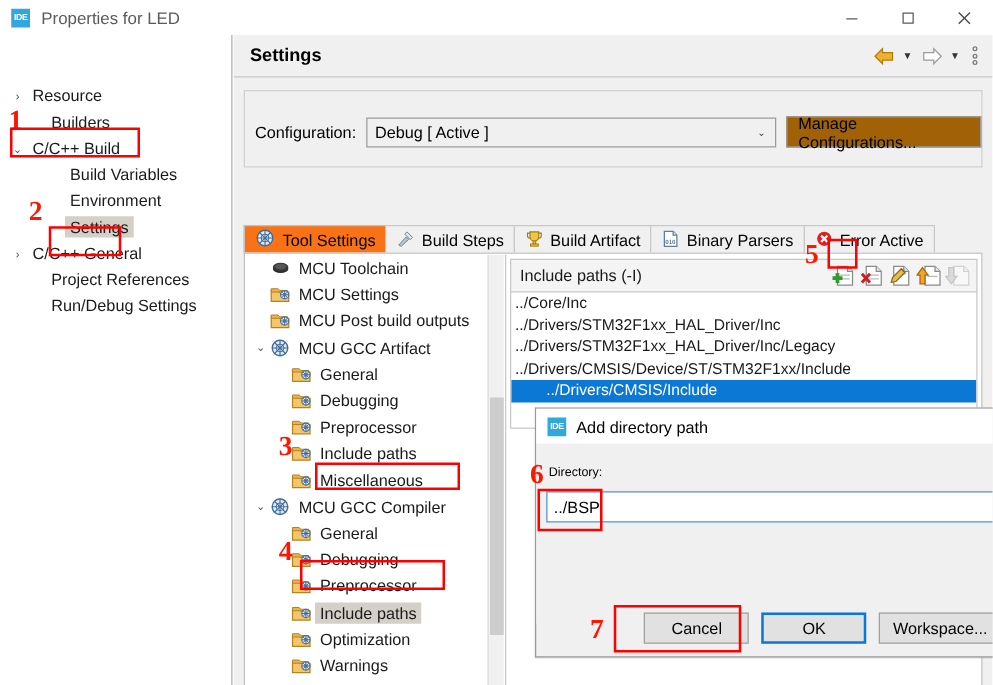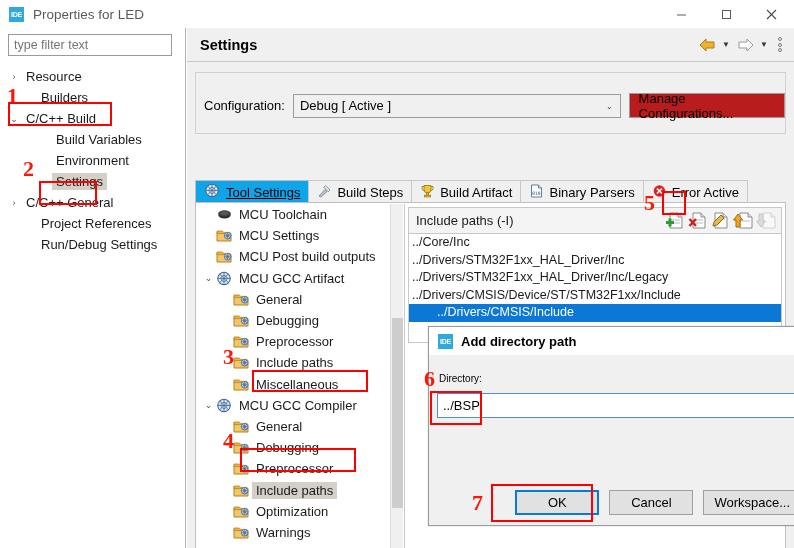--- a/index.html
+++ b/index.html
@@ -85,37 +85,37 @@
   }
   #cfgrow { position:absolute; left:8px; top:20px; display:flex; align-items:center; }
   #cfglabel { font-size:13px; color:#000; }
   #cfgselect {
     margin-left:8px; width:348px; height:24px; background:#f0f0f0;
     border:1px solid #9b9b9b; display:flex; align-items:center;
     font-size:13px; padding:0 6px; color:#000; position:relative;
   }
   #cfgselect .dd { position:absolute; right:7px; top:7px; font-size:8px; color:#444; }
   #cfgbtn {
-    margin-left:8px; height:25px; padding:0 9px; background:#b91c1c;
+    margin-left:8px; height:25px; padding:0 9px; background:#a16207;
     border:1px solid #9b9b9b; display:flex; align-items:center;
     font-size:13px; color:#000;
   }
 
   
   #tabs {
     position:absolute; left:8px; top:152px; width:591px; height:23px;
     display:flex; align-items:flex-end;
   }
   .tab {
     height:23px; display:flex; align-items:center; gap:5px;
     padding:0 8px; font-size:13px; background:#f0f0f0;
     border:1px solid #c8c8c8; border-bottom:none; color:#000;
     margin-right:-1px;
   }
-  .tab.active { background:#0ea5e9; border-color:#c0c0c0;text-decoration:underline; }
+  .tab.active { background:#f97316; border-color:#c0c0c0; }
 
   
   #tabbody {
     position:absolute; left:8px; top:174px; width:591px; height:370px;
     background:#fff; border:1px solid #c0c0c0;
   }
 
   
   #tooltree {
     position:absolute; left:1px; top:1px; width:206px; height:368px;
@@ -166,21 +166,21 @@
   }
   #dlg-title {
     position:absolute; left:0; top:0; width:380px; height:28px;
     background:#fff; display:flex; align-items:center;
   }
   #dlg-title .ide-badge {
     width:15px; height:15px; margin-left:9px;
     background:#30a8dd; color:#fff; font-size:7px; font-weight:bold;
     display:flex; align-items:center; justify-content:center; letter-spacing:-0.3px;
   }
-  #dlg-title .t { margin-left:8px; font-size:13px; color:#000;font-weight:bold; }
+  #dlg-title .t { margin-left:8px; font-size:13px; color:#000; }
   #dlg-body { position:absolute; left:0; top:28px; width:380px; height:144px; background:#f0f0f0; }
   #dirlabel { position:absolute; left:10px; top:18px; font-size:10px; color:#000; }
   #dirinput {
     position:absolute; left:8px; top:38px; width:366px; height:25px;
     background:#fff; border:1px solid #4f8fd0;
     font-size:13px; padding:3px 5px; color:#000;
     font-family:"Liberation Sans", sans-serif;
   }
   #dlg-btnrow {
     position:absolute; left:0; bottom:0; width:380px; height:46px;
@@ -221,21 +221,20 @@
     <div class="wbtn">
       <svg width="15" height="15" viewBox="0 0 15 15">
           <line x1="3" y1="3" x2="12" y2="12" stroke="#4a4a4a" stroke-width="1.1"></line>
           <line x1="12" y1="3" x2="3" y2="12" stroke="#4a4a4a" stroke-width="1.1"></line>
         </svg>
     </div>
   </div>
 </div>
 
 <div id="leftpanel">
-  <input id="filterbox" type="text" placeholder="type filter text" style="">
   <div id="tree">
       <div class="trow">
         <span class="twist" style="margin-left:6px">›</span>
         <span class="tlabel">Resource</span>
       </div>
       <div class="trow">
         <span class="twist" style="margin-left:21px"></span>
         <span class="tlabel">Builders</span>
       </div>
       <div class="trow">
@@ -723,22 +722,22 @@
 <div id="dlg">
   <div id="dlg-title">
     <div class="ide-badge">IDE</div>
     <div class="t">Add directory path</div>
   </div>
   <div id="dlg-body">
     <div id="dirlabel">Directory:</div>
     <input id="dirinput" type="text" value="../BSP" style="">
   </div>
   <div id="dlg-btnrow">
+    <div class="dbtn">Cancel</div>
     <div class="dbtn def">OK</div>
-    <div class="dbtn">Cancel</div>
     <div class="dbtn">Workspace...</div>
   </div>
 </div>
 
 <div id="annotations">
   <div class="ann-num" style="left:7px; top:85px;">1</div>
   <div class="ann-box" style="left:8px; top:102px; width:104px; height:24px;"></div>
 
   <div class="ann-num" style="left:23px; top:158px;">2</div>
   <div class="ann-box" style="left:39px; top:181px; width:58px; height:24px;"></div>

